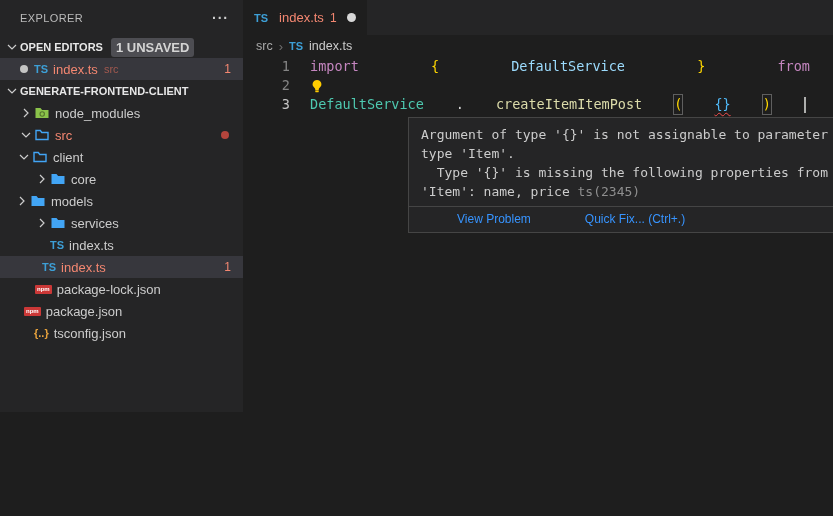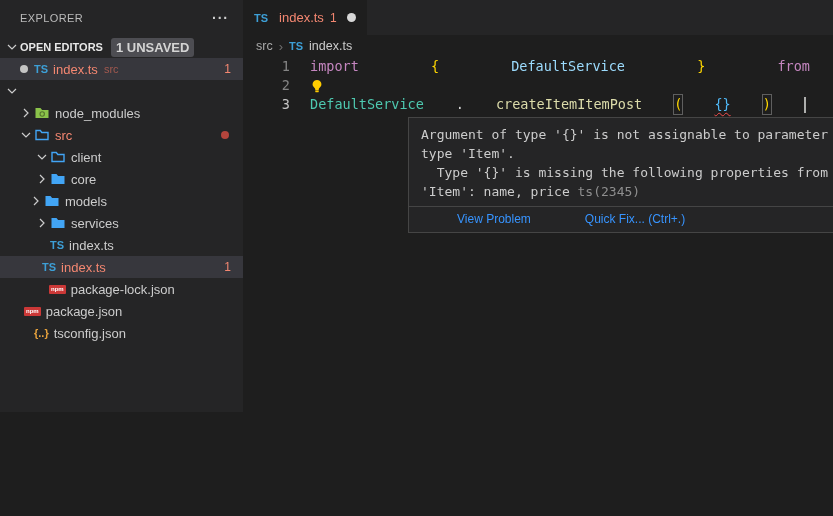--- a/index.html
+++ b/index.html
@@ -90,20 +90,21 @@
     <span class="lbl err">index.ts</span>
     <span class="desc">src</span>
     <span class="badge-num">1</span>
   </div>
     </div>
 
   <div class="sect-header">
     <svg class="chev" viewBox="0 0 16 16" style="transform:rotate(90deg)">
         <path d="M6 4l4 4-4 4"></path>
       </svg>
+    <span>GENERATE-FRONTEND-CLIENT</span>
   </div>
 
   <div id="tree">
       <div class="row" style="padding-left:18px">
     <svg class="chev" viewBox="0 0 16 16">
           <path d="M6 4l4 4-4 4"></path>
         </svg>
         <svg class="fic" viewBox="0 0 16 16">
           <path d="M1.5 3h5l1.6 2h6.4v8h-13z" fill="var(--folder-green)"></path>
           <circle cx="8.2" cy="9" r="2.2" fill="none" stroke="#55742e" stroke-width="1.1"></circle>
@@ -115,41 +116,41 @@
     <svg class="chev" style="transform:rotate(90deg)" viewBox="0 0 16 16">
           <path d="M6 4l4 4-4 4"></path>
         </svg>
         <svg class="fic" viewBox="0 0 16 16">
           <path d="M2 3.5h4.3l1.5 2h6.2v7H2z" fill="none" stroke="var(--folder-blue)" stroke-width="1.4"></path>
         </svg>
     <span class="lbl err">src</span>
 
     <span class="err-dot"></span>
   </div>
-      <div class="row" style="padding-left:34px">
+      <div class="row" style="padding-left:16px">
     <svg class="chev" style="transform:rotate(90deg)" viewBox="0 0 16 16">
           <path d="M6 4l4 4-4 4"></path>
         </svg>
         <svg class="fic" viewBox="0 0 16 16">
           <path d="M2 3.5h4.3l1.5 2h6.2v7H2z" fill="none" stroke="var(--folder-blue)" stroke-width="1.4"></path>
         </svg>
     <span class="lbl">client</span>
 
   </div>
       <div class="row" style="padding-left:34px">
     <svg class="chev" viewBox="0 0 16 16">
           <path d="M6 4l4 4-4 4"></path>
         </svg>
         <svg class="fic" viewBox="0 0 16 16">
           <path d="M1.5 3h5l1.6 2h6.4v8h-13z" fill="var(--folder-blue)"></path>
         </svg>
     <span class="lbl">core</span>
 
   </div>
-      <div class="row" style="padding-left:28px">
+      <div class="row" style="padding-left:14px">
     <svg class="chev" viewBox="0 0 16 16">
           <path d="M6 4l4 4-4 4"></path>
         </svg>
         <svg class="fic" viewBox="0 0 16 16">
           <path d="M1.5 3h5l1.6 2h6.4v8h-13z" fill="var(--folder-blue)"></path>
         </svg>
     <span class="lbl">models</span>
 
   </div>
       <div class="row" style="padding-left:34px">
@@ -166,21 +167,21 @@
     <span class="tsic">TS</span>
     <span class="lbl">index.ts</span>
 
   </div>
       <div class="row sel" style="padding-left:42px">
     <span class="tsic">TS</span>
     <span class="lbl err">index.ts</span>
     <span class="badge-num">1</span>
 
   </div>
-      <div class="row" style="padding-left:48px">
+      <div class="row" style="padding-left:34px">
     <span class="npmic">npm</span>
     <span class="lbl">package-lock.json</span>
 
   </div>
       <div class="row" style="padding-left:23px">
     <span class="npmic">npm</span>
     <span class="lbl">package.json</span>
 
   </div>
       <div class="row" style="padding-left:34px">

